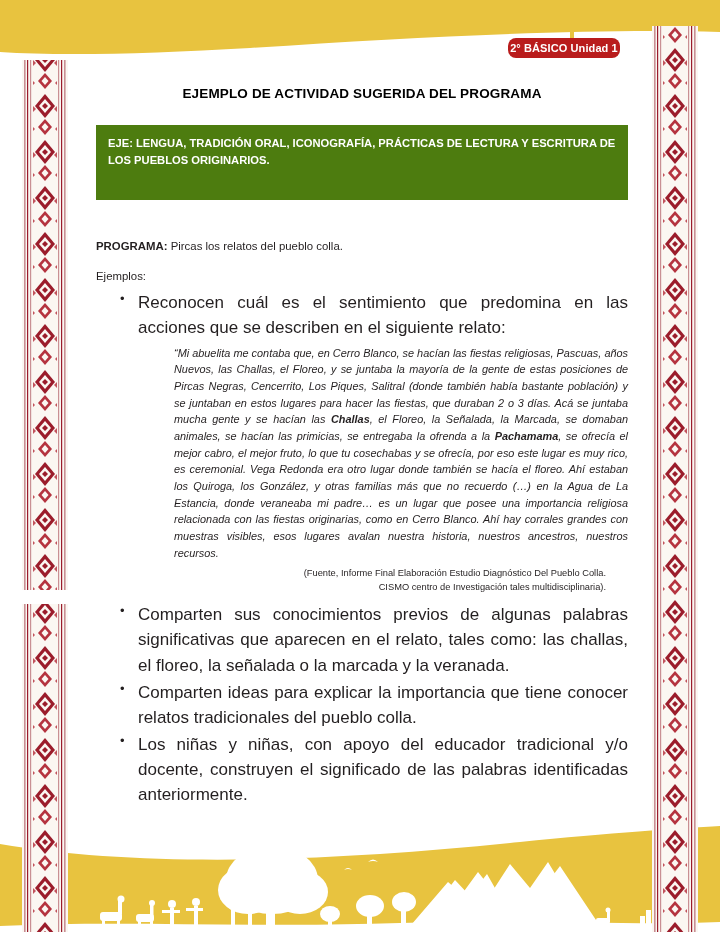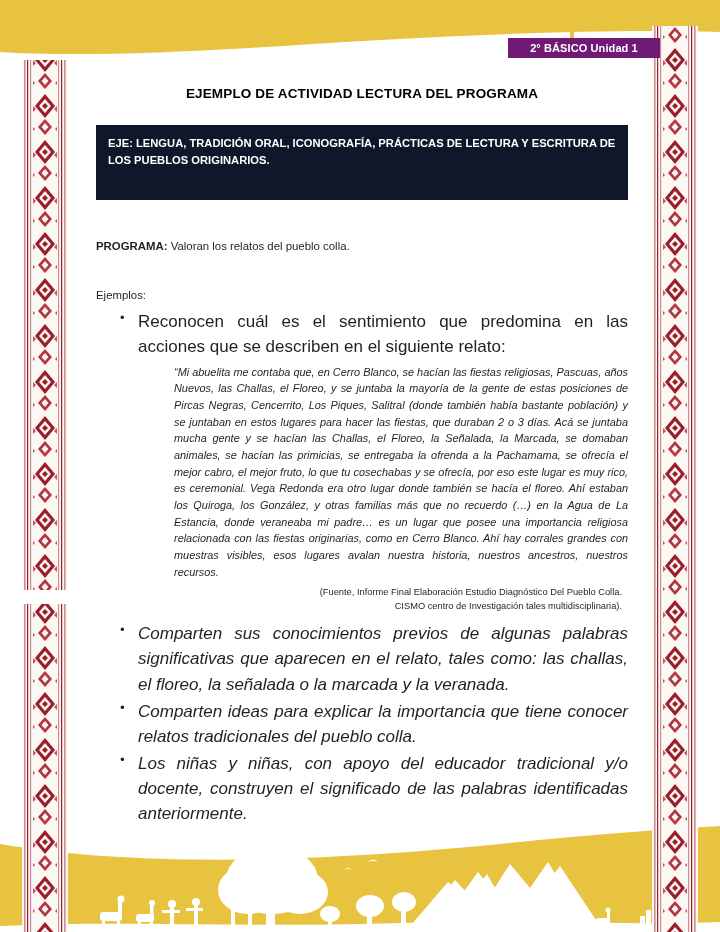--- a/index.html
+++ b/index.html
@@ -33,24 +33,24 @@
     height: 62px;
     z-index: 2;
     pointer-events: none;
   }
 
   
   .unit-badge {
     position: absolute;
     top: 38px;
     left: 508px;
-    width: 152px;
+    width: 112px;
     height: 20px;
-    background: #701a75;
-    border-radius: 0;
+    background: #b91c1c;
+    border-radius: 8px;
     color: #ffffff;
     font-size: 11px;
     font-weight: bold;
     line-height: 20px;
     text-align: center;
     letter-spacing: 0.1px;
     z-index: 6;
     white-space: nowrap;
   }
   .badge-stem {
@@ -100,39 +100,39 @@
     font-size: 13.5px;
     font-weight: bold;
     text-align: center;
     letter-spacing: 0.15px;
     margin: 8px 0 0 0;
     color: #000000;
   }
 
   .eje-banner {
     margin-top: 24px;
-    background: #0f172a;
+    background: #4d7c0f;
     color: #ffffff;
     font-size: 11.2px;
     font-weight: bold;
     line-height: 1.55;
     padding: 10px 12px 30px 12px;
     box-sizing: border-box;
     min-height: 72px;
   }
 
   .activity-line {
     margin-top: 38px;
     font-size: 11.4px;
     line-height: 1.45;
   }
   .activity-line .lbl { font-weight: bold; }
 
   .ejemplos {
-    margin-top: 35px;
+    margin-top: 16px;
     font-size: 11.4px;
   }
 
   ul.bullets {
     list-style: none;
     margin: 8px 0 0 0;
     padding: 0;
   }
   ul.bullets > li {
     position: relative;
@@ -151,34 +151,33 @@
     color: #231f20;
   }
 
   .quote {
     margin: 4px 0 0 78px;
     font-size: 10.9px;
     font-style: italic;
     line-height: 1.53;
     text-align: justify;
   }
-  .quote b { font-weight: normal; font-style: italic; }
+  .quote b { font-weight: bold; font-style: italic; }
 
   .source {
-    margin: 6px 0 0 78px;
+    margin: 6px 16px 0 78px;
     font-size: 9.3px;
     line-height: 1.45;
     text-align: right;
     padding-right: 6px;
     color: #231f20;
   }
 
   .tail-bullets {
     margin-top: 22px;
-    font-style: italic;
   }
 </style>
 </head>
 <body>
 
 <div id="page">
 
   <svg class="top-band" viewBox="0 0 720 62" preserveAspectRatio="none">
     <path d="M0,0 L720,0 L720,32 C600,28 430,36 250,48 C150,54 60,56 0,52 Z" fill="#e8c33f"></path>
   </svg>
@@ -365,26 +364,26 @@
       <rect x="430" y="86" width="5" height="22"></rect>
       <rect x="424" y="92" width="5" height="10"></rect>
       <rect x="436" y="90" width="5" height="12"></rect>
       <rect x="646" y="88" width="5" height="20"></rect>
       <rect x="640" y="94" width="5" height="9"></rect>
     </g>
   </svg>
 
   <div class="content">
 
-    <div class="doc-title">EJEMPLO DE ACTIVIDAD LECTURA DEL PROGRAMA</div>
+    <div class="doc-title">EJEMPLO DE ACTIVIDAD SUGERIDA DEL PROGRAMA</div>
 
     <div class="eje-banner">EJE: LENGUA, TRADICIÓN ORAL, ICONOGRAFÍA, PRÁCTICAS DE LECTURA Y ESCRITURA DE LOS PUEBLOS ORIGINARIOS.</div>
 
     <div class="activity-line">
-      <span class="lbl">PROGRAMA:</span><span> Valoran los relatos del pueblo colla.</span>
+      <span class="lbl">PROGRAMA:</span><span> Pircas los relatos del pueblo colla.</span>
     </div>
 
     <div class="ejemplos">Ejemplos:</div>
 
     <ul class="bullets">
       <li>
         <span>Reconocen cuál es el sentimiento que predomina en las acciones que se describen en el siguiente relato:</span>
       </li>
     </ul>
 

